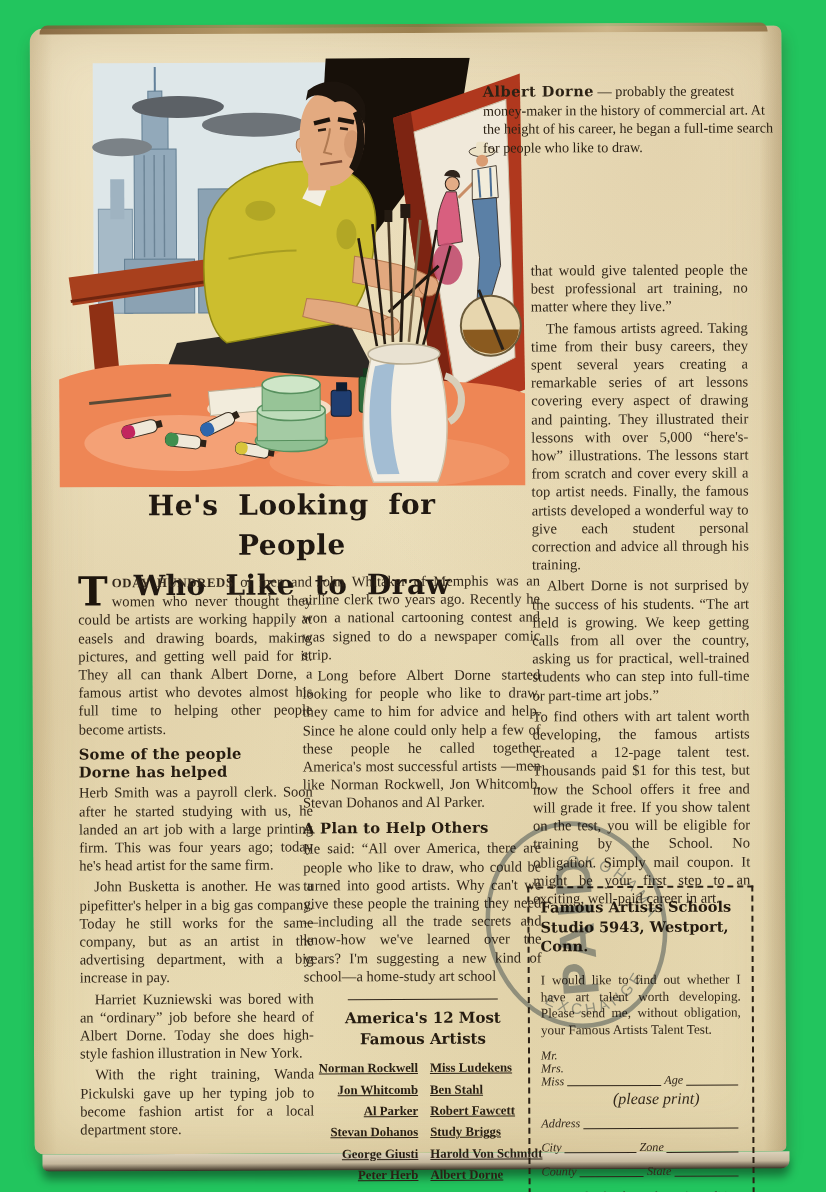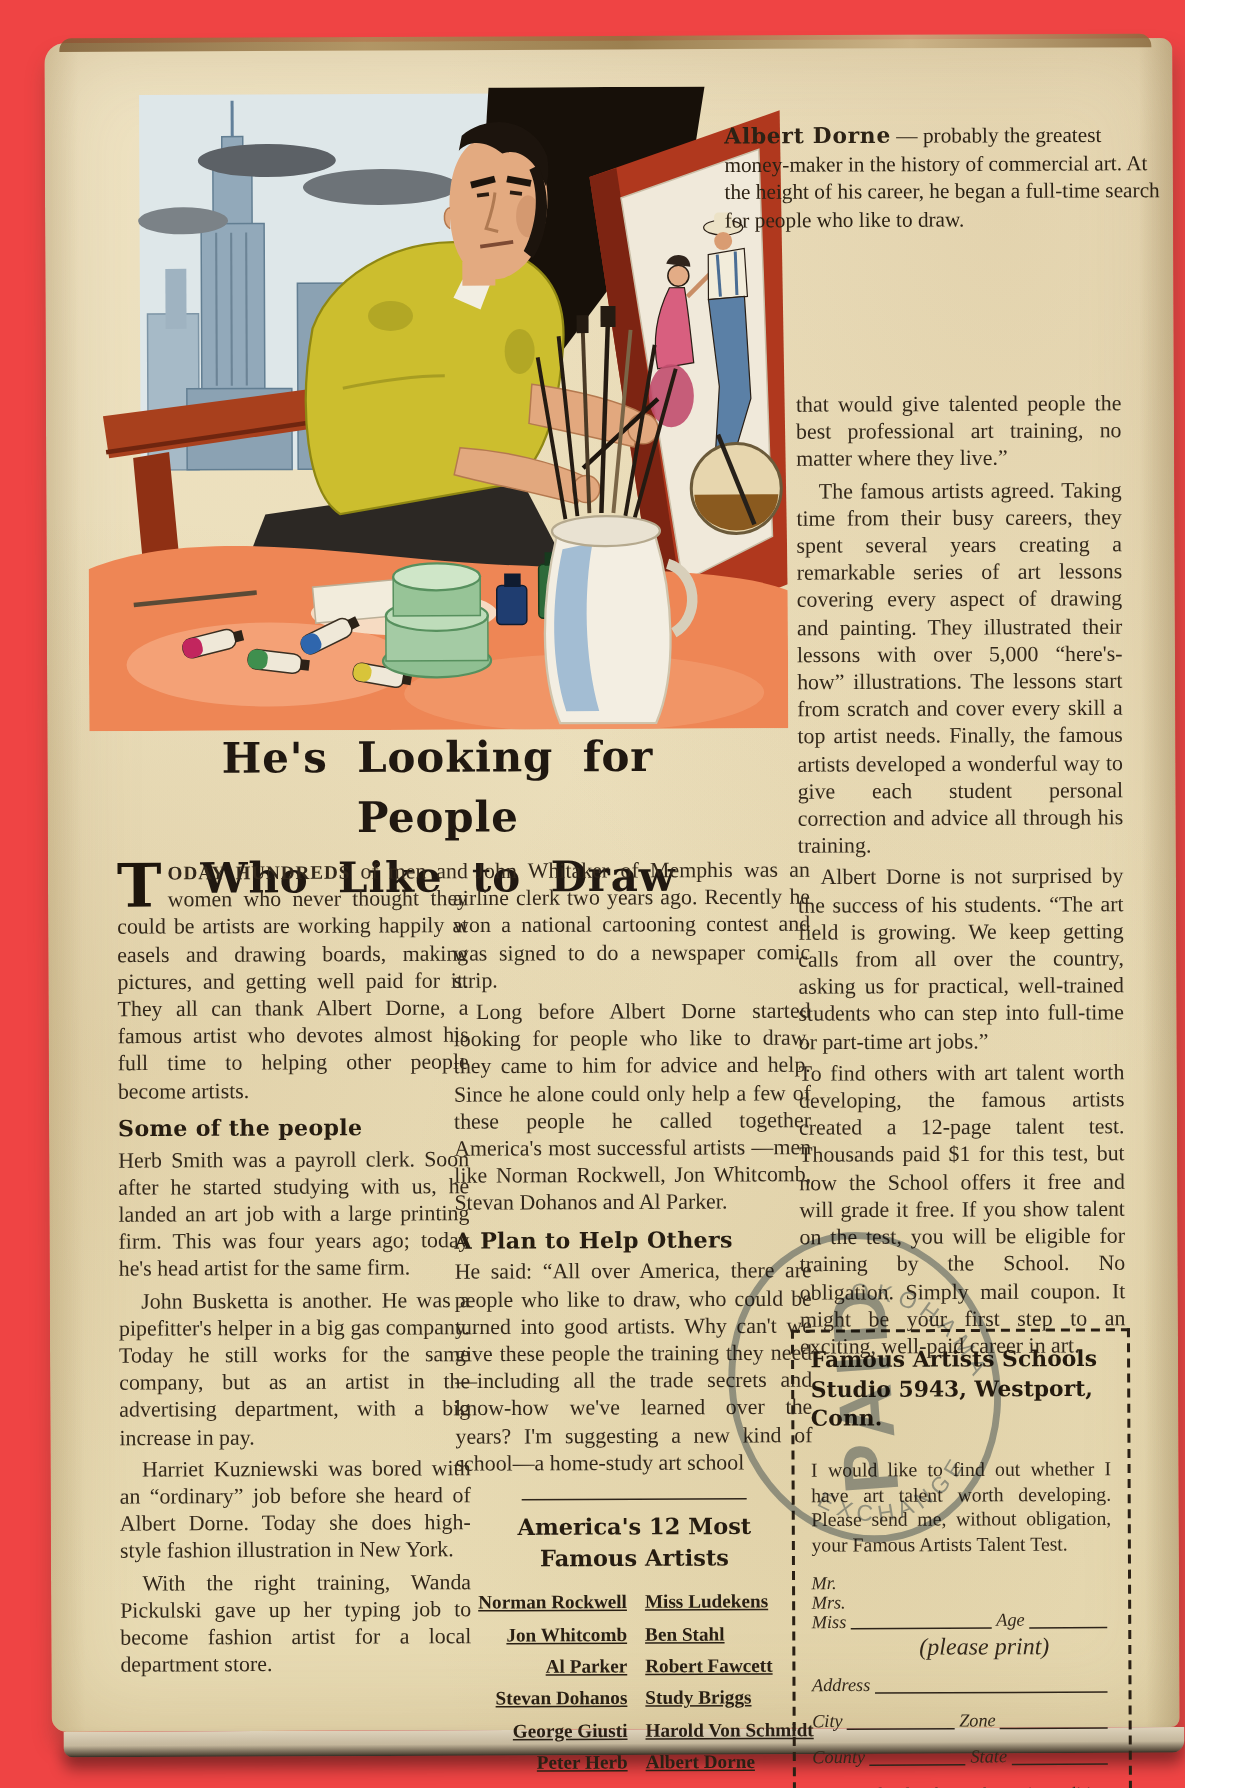--- a/index.html
+++ b/index.html
@@ -1,17 +1,17 @@
 <!DOCTYPE html>
 <html><head>
 <meta charset="utf-8">
 <style>
   html,body{margin:0;padding:0;}
-  .photo{position:relative;width:766px;height:1192px;background:#ef4444;overflow:hidden;
-         font-family:"Liberation Serif",serif;padding-left:24px;}
+  .photo{position:relative;width:826px;height:1192px;background:#22c55e;overflow:hidden;
+         font-family:"Liberation Serif",serif;}
   .page{position:absolute;left:32px;top:27px;width:752px;height:1126px;
         background:
           radial-gradient(ellipse at 85% 10%, rgba(175,140,80,.16), transparent 42%),
           radial-gradient(ellipse at 6% 60%, rgba(170,135,75,.14), transparent 38%),
           radial-gradient(ellipse at 70% 78%, rgba(165,130,70,.12), transparent 40%),
           linear-gradient(90deg, rgba(140,110,60,.18) 0%, transparent 3%, transparent 97%, rgba(120,95,55,.28) 100%),
           linear-gradient(#eee2c2,#e7dab2);
         border-radius:14px 8px 6px 10px;
         box-shadow: inset 0 0 60px rgba(150,120,65,.28), 2px 10px 14px rgba(60,50,35,.35);
         transform:rotate(-0.25deg);}
@@ -238,20 +238,21 @@
     </div>
 
     <div class="col left-col">
       <p>
         <span class="dropcap">T</span>
         <span class="smallcaps">ODAY HUNDREDS</span>
         <span>of men and women who never thought they could be artists are working happily at easels and drawing boards, making pictures, and getting well paid for it. They all can thank Albert Dorne, a famous artist who devotes almost his full time to helping other people become artists.</span>
       </p>
       <h3>
         <span>Some of the people</span>
+        <span>Dorne has helped</span>
       </h3>
       <p>Herb Smith was a payroll clerk. Soon after he started studying with us, he landed an art job with a large printing firm. This was four years ago; today he's head artist for the same firm.</p>
       <p class="ind">John Busketta is another. He was a pipefitter's helper in a big gas company. Today he still works for the same company, but as an artist in the advertising department, with a big increase in pay.</p>
       <p class="ind">Harriet Kuzniewski was bored with an “ordinary” job before she heard of Albert Dorne. Today she does high-style fashion illustration in New York.</p>
       <p class="ind">With the right training, Wanda Pickulski gave up her typing job to become fashion artist for a local department store.</p>
     </div>
 
     <div class="col mid-col">
       <p class="ind">John Whitaker of Memphis was an airline clerk two years ago. Recently he won a national cartooning contest and was signed to do a newspaper comic strip.</p>
       <p class="ind">Long before Albert Dorne started looking for people who like to draw, they came to him for advice and help. Since he alone could only help a few of these people he called together America's most successful artists —men like Norman Rockwell, Jon Whitcomb, Stevan Dohanos and Al Parker.</p>

